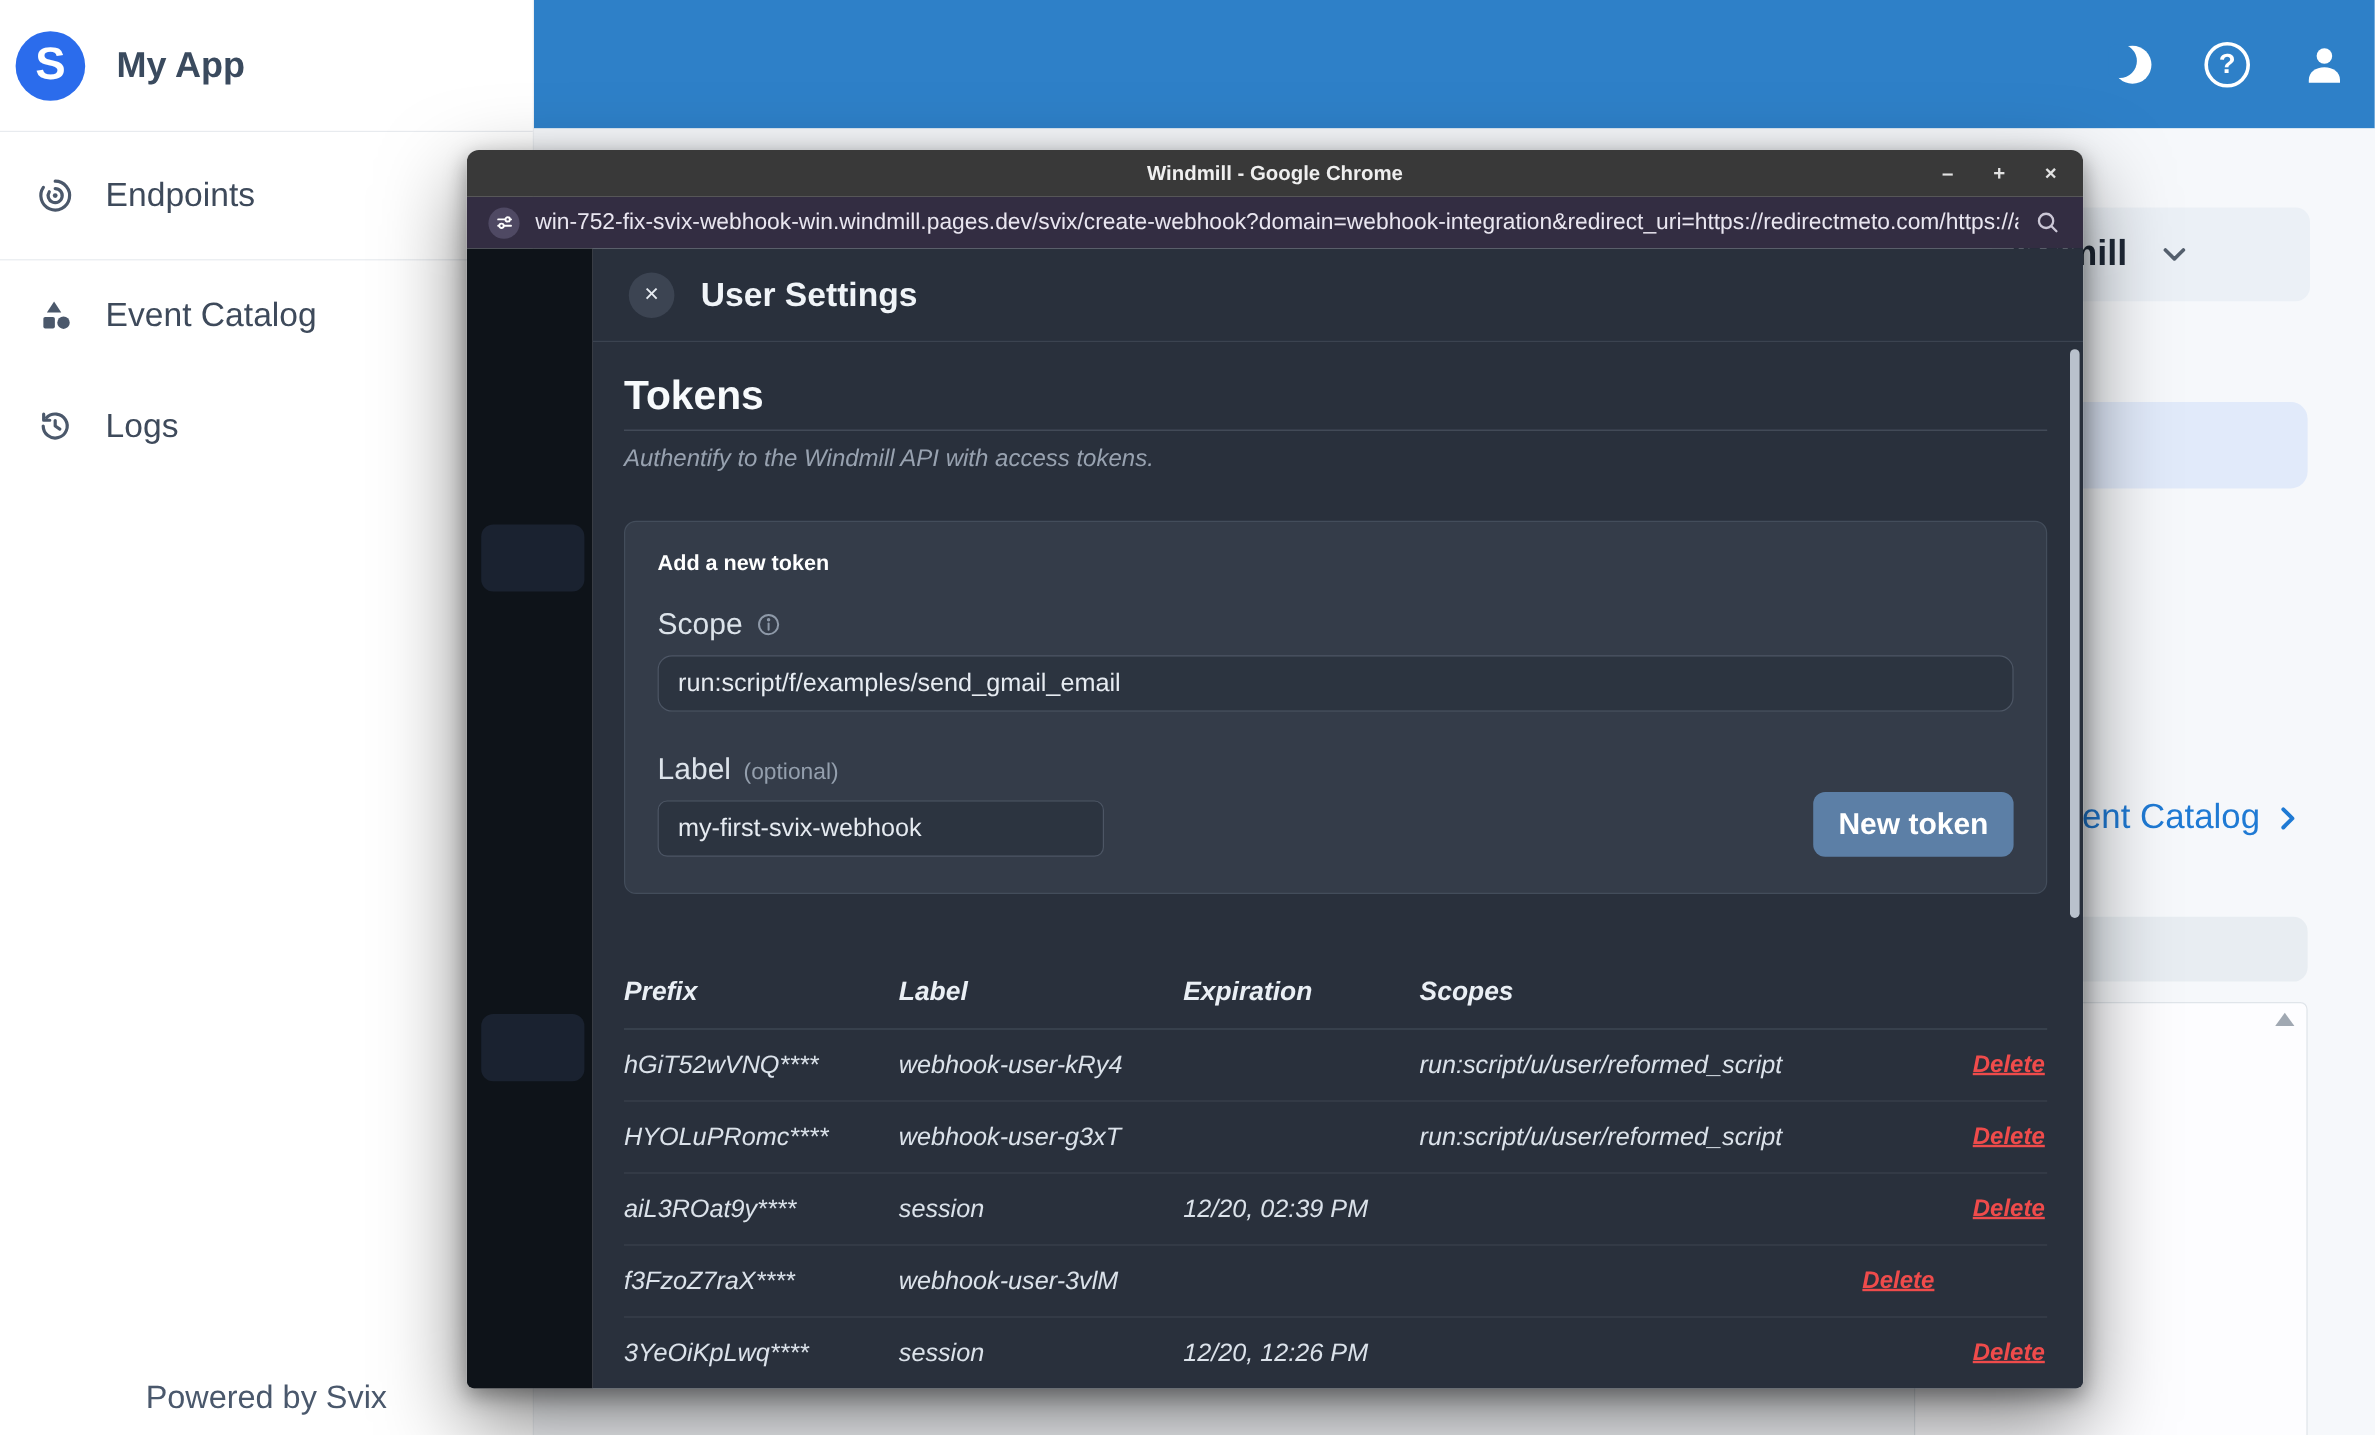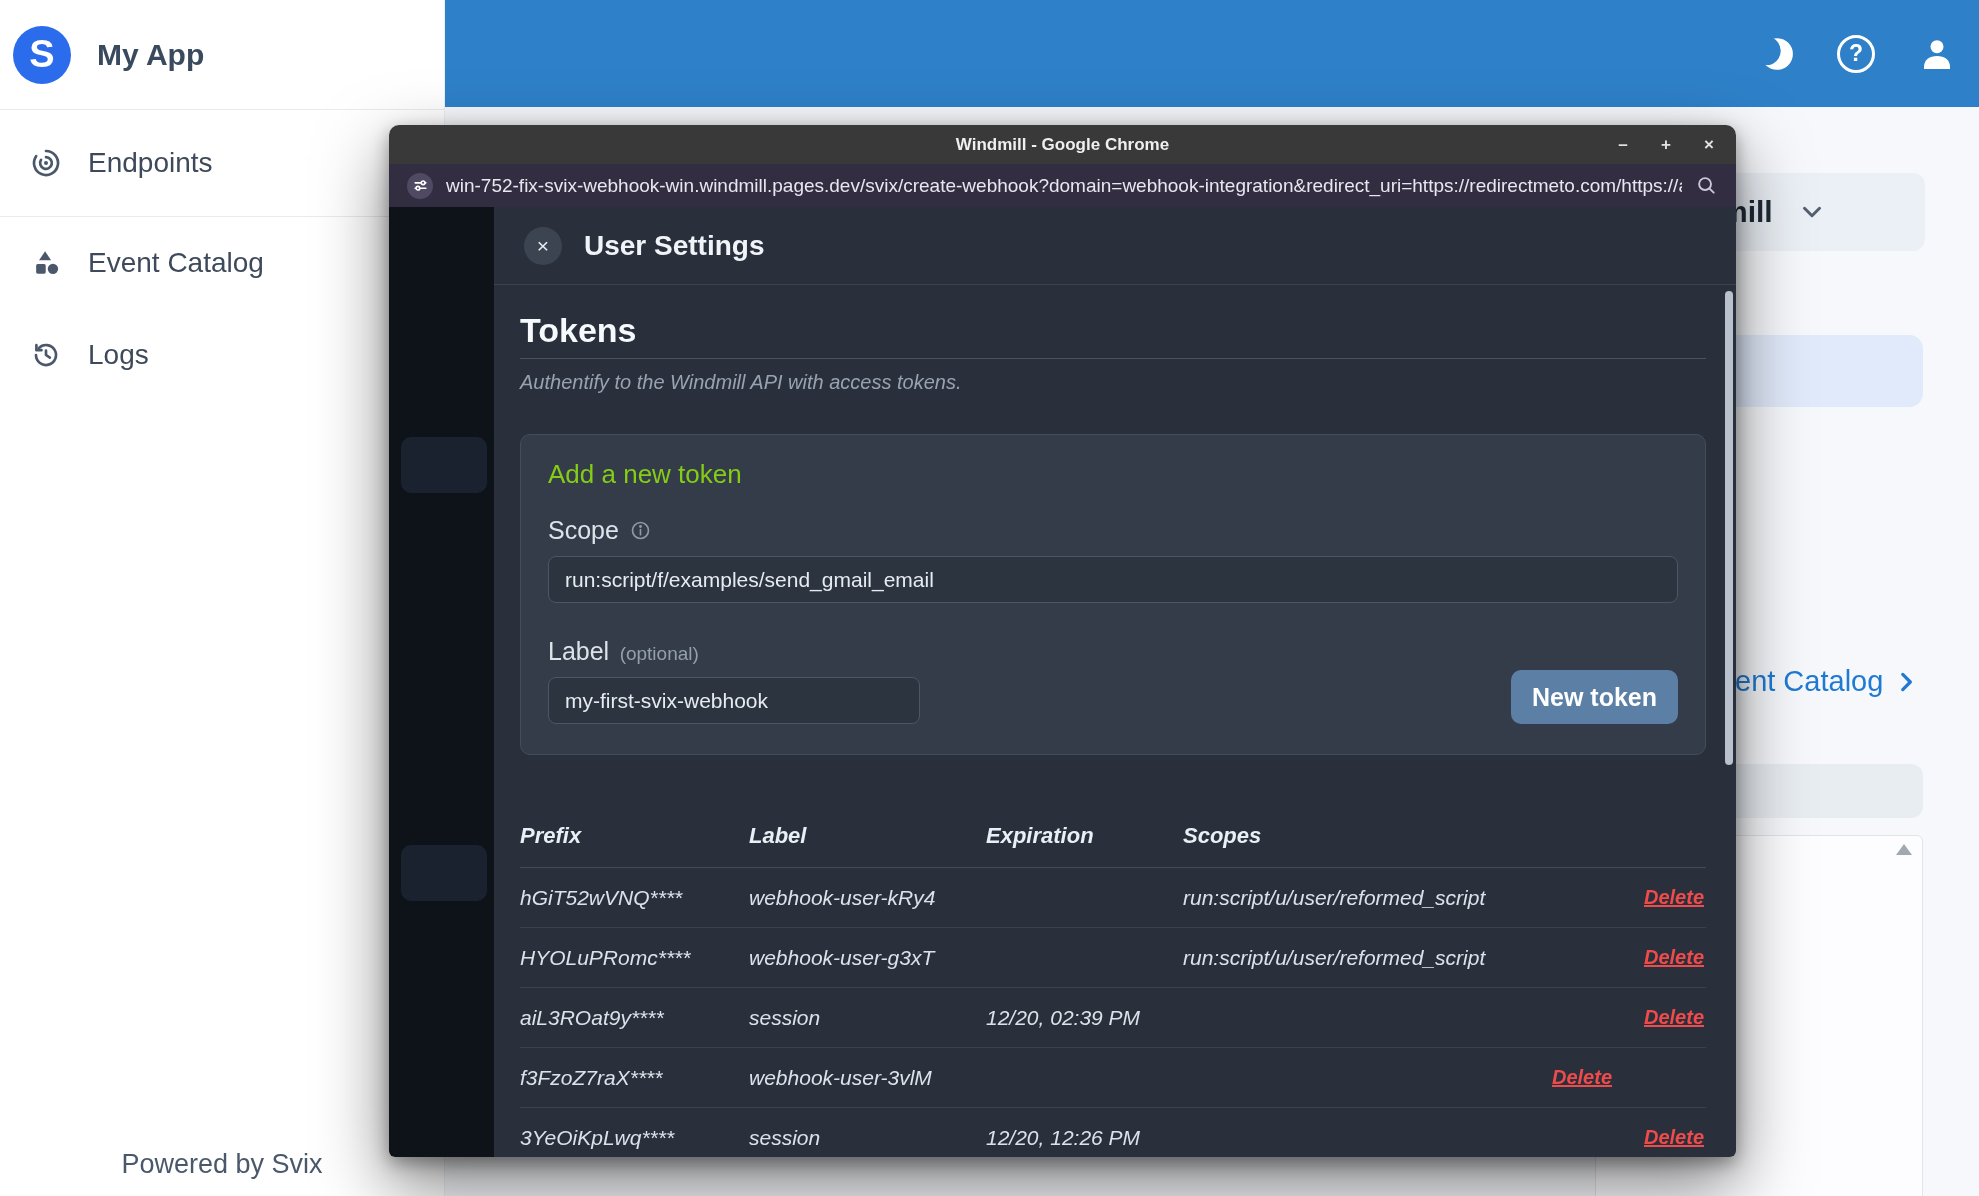--- a/index.html
+++ b/index.html
@@ -61,27 +61,27 @@
   .drawer-head { height:78px; display:flex; align-items:center; gap:22px; padding-left:30px; border-bottom:1px solid #3b4350; }
   .close-btn { width:38px; height:38px; border-radius:50%; background:#3c4452; color:#e8edf3; font-size:21px; display:flex; align-items:center; justify-content:center; }
   .drawer-title { font-size:28px; font-weight:600; color:#f0f4f8; }
   .drawer-scroll { padding:0 30px 0 26px; }
 
   .tokens-h { margin-top:26px; font-size:34px; font-weight:700; color:#f7fafc; }
   .tokens-divider { margin-top:8px; border-bottom:1px solid #49525f; }
   .tokens-sub { margin-top:12px; font-size:20px; font-style:italic; color:#98a2b0; }
 
   .card { margin-top:40px; background:#343c49; border:1px solid #434d5b; border-radius:10px; padding:24px 27px 30px; }
-  .card-h { font-size:26px; font-weight:400; color:#84cc16; }
+  .card-h { font-size:18px; font-weight:700; color:#ffffff; }
   .scope-row { margin-top:26px; display:flex; align-items:center; gap:11px; }
   .f-label { font-size:25px; color:#dce3ea; }
   .f-opt { font-size:19px; color:#949fad; margin-left:6px; }
   .txt-input { display:block; width:100%; height:47px; background:#2c3440; border:1px solid #4d5665; border-radius:8px;
     color:#e6ebf1; font-size:21px; padding:0 16px; font-family:"Liberation Sans",sans-serif; outline:none; }
-  .scope-input { margin-top:11px; }
+  .scope-input { margin-top:11px;border-radius:12px; }
   .form-row { margin-top:34px; display:flex; align-items:flex-end; }
   .field-label-row { margin-bottom:11px; }
   .label-field { width:372px; }
   .expires-field { width:218px; margin-left:207px; }
   .select-box { height:47px; background:#313946; border:1px solid #4d5665; border-radius:8px;
     display:flex; align-items:center; justify-content:space-between; padding:0 12px 0 15px; }
   .select-box .sel-val { font-size:22px; color:#dde3ea; }
   .new-token-btn { margin-left:auto; width:167px; height:54px; background:#5c7fa6; border:none; border-radius:10px;
     color:#ffffff; font-size:25px; font-weight:700; font-family:"Liberation Sans",sans-serif; display:flex; align-items:center; justify-content:center; }
 

